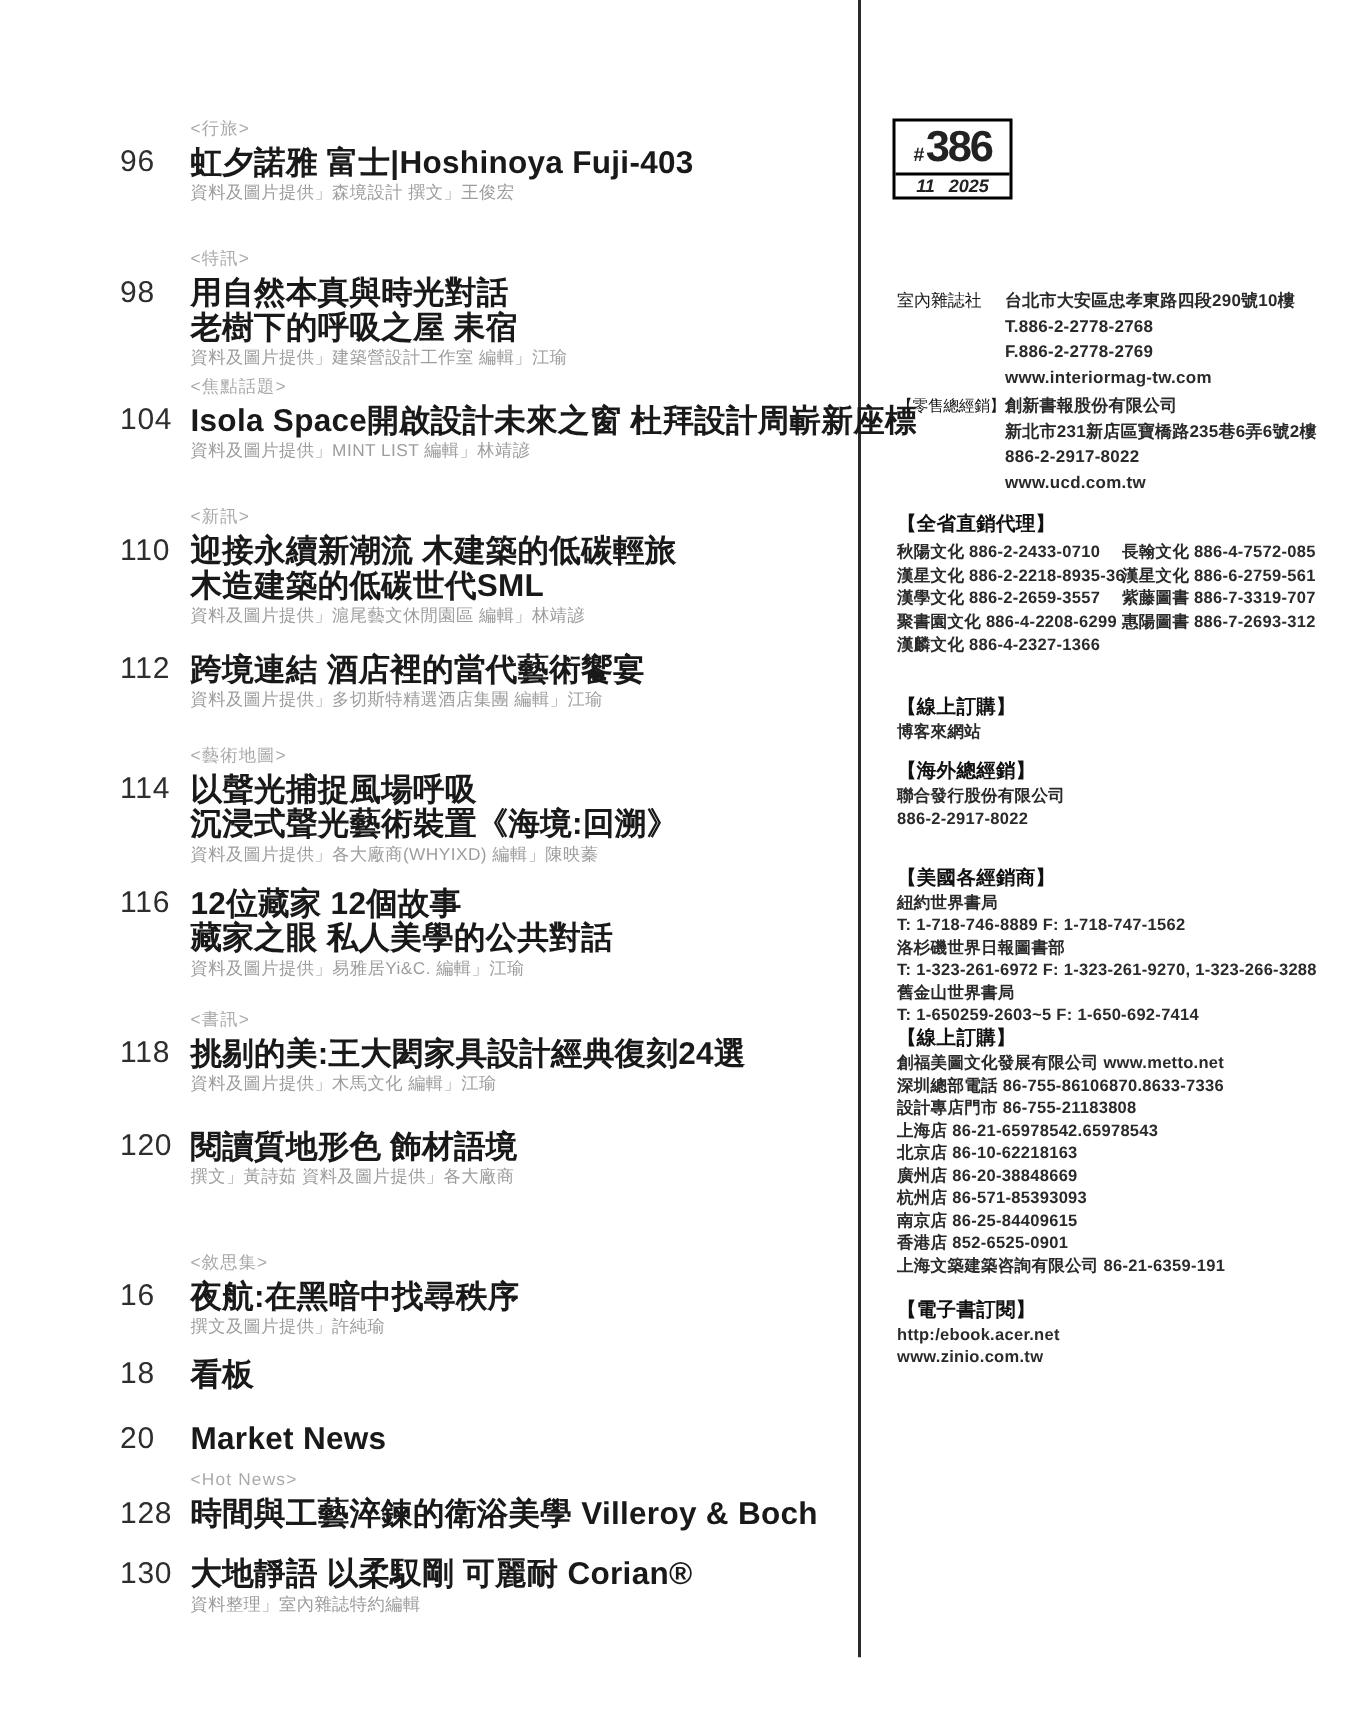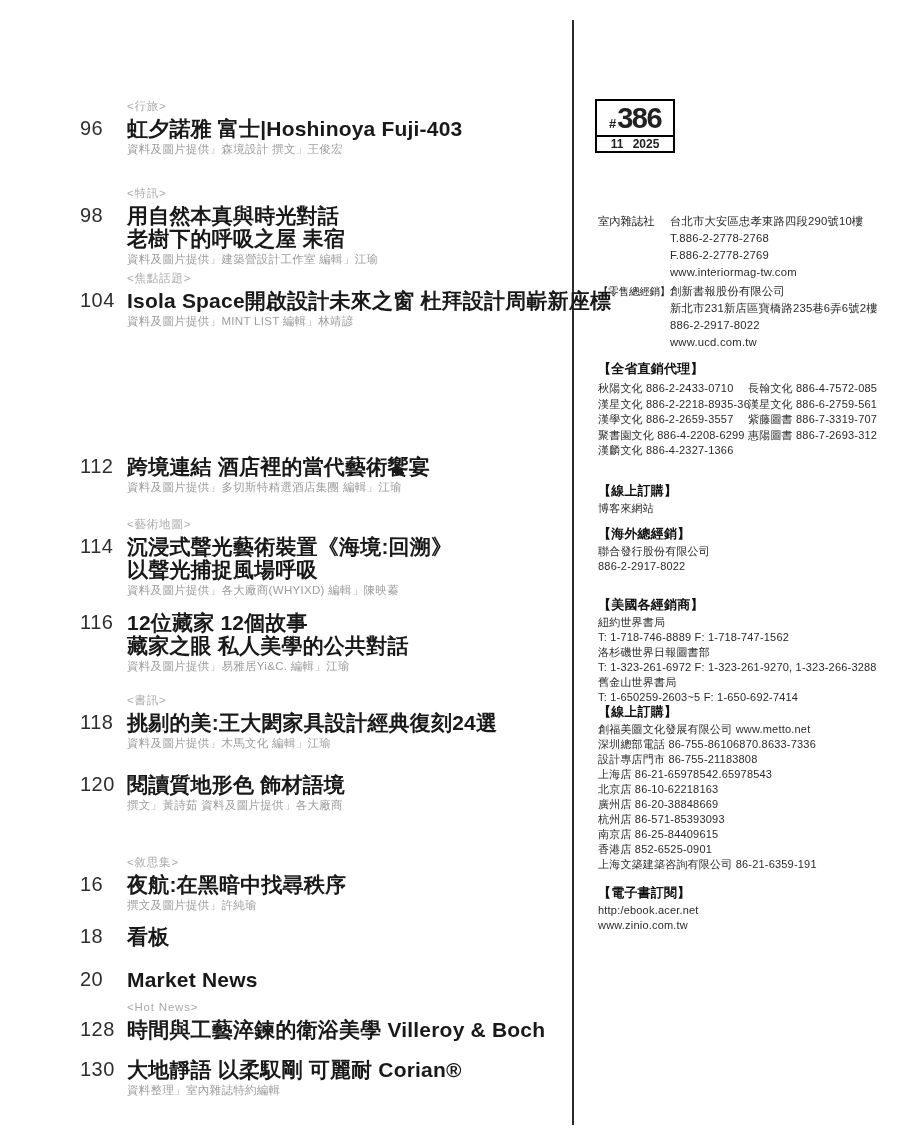--- a/index.html
+++ b/index.html
@@ -1,51 +1,51 @@
 <!DOCTYPE html>
 <html><head>
 <meta charset="utf-8">
 <style>
   html,body{margin:0;padding:0;background:#fff;}
   .page{position:relative;width:906px;height:1105px;background:#ffffff;
-        font-family:"Liberation Sans","DejaVu Sans",sans-serif;overflow:hidden;color:#1d1d1d;margin-top:20px;}
+        font-family:"Liberation Sans","DejaVu Sans",sans-serif;overflow:hidden;color:#1d1d1d;}
   .divider{position:absolute;left:572px;top:0;width:2px;height:1142px;background:#2b2b2b;}
 
   
   .toc{position:absolute;left:0;top:0;width:572px;height:100%;}
   .entry{position:absolute;left:0;width:545px;white-space:nowrap;}
   .cat{margin-left:127px;font-size:11.5px;line-height:14px;color:#a9a9a9;letter-spacing:0.8px;margin-bottom:4px;}
   .erow{position:relative;}
   .num{position:absolute;left:80px;top:0;font-size:20px;line-height:23px;font-weight:400;color:#2e2e2e;letter-spacing:0.5px;}
   .title{margin-left:127px;font-size:21px;line-height:23px;font-weight:700;color:#191919;letter-spacing:0.2px;}
   .credit{margin-left:127px;margin-top:2px;font-size:11.5px;line-height:14px;color:#9d9d9d;letter-spacing:0.3px;}
 
   
   .pub{position:absolute;left:595px;top:0;width:311px;height:100%;color:#222;}
   .blk{position:absolute;left:3px;width:305px;white-space:nowrap;}
   .bhead{font-size:13px;line-height:16px;font-weight:700;color:#111;margin-bottom:2px;letter-spacing:0.2px;}
-  .bline{font-size:11px;line-height:15px;color:#2a2a2a;letter-spacing:0.2px;}
+  .bline{font-size:11px;line-height:15px;color:#2a2a2a;letter-spacing:0.2px;font-weight:bold;}
   .mast .bline,.retail .bline{font-size:11.3px;line-height:17px;}
   .mrow{position:relative;}
   .mlabel{position:absolute;left:0;top:0;font-size:11.3px;line-height:17px;font-weight:400;color:#181818;}
   .retail .mlabel{font-size:10.6px;letter-spacing:-0.3px;}
   .mlines{margin-left:72px;}
   .cols{display:flex;}
   .colL{width:150px;}
   .direct .bhead{margin-bottom:4px;}
   .direct .bline{line-height:15.5px;}
 
   
   .issue-box{position:absolute;left:0;top:79px;width:80px;height:54px;border:2.5px solid #000;
              box-sizing:border-box;background:#fff;}
   .issue-top{height:32px;display:flex;justify-content:center;align-items:baseline;padding-top:2px;}
   .hash{font-size:13px;font-weight:700;margin-right:1px;}
   .inum{font-size:29px;font-weight:700;letter-spacing:-1.5px;line-height:30px;}
   .idate{border-top:2px solid #000;height:15px;text-align:center;font-size:12px;font-weight:700;
-         line-height:15px;word-spacing:6px;}
+         line-height:15px;word-spacing:6px;font-style:italic;}
 </style>
 </head>
 <body>
 
 <div class="page">
   <div class="divider"></div>
 
   <main class="toc">
 
     <section class="entry" style="top:79px">
@@ -75,38 +75,49 @@
       <div class="cat">&lt;焦點話題&gt;</div>
       <div class="erow">
         <div class="num">104</div>
         <div class="title">
           <div>Isola Space開啟設計未來之窗 杜拜設計周嶄新座標</div>
         </div>
         <div class="credit">資料及圖片提供」MINT LIST 編輯」林靖諺</div>
       </div>
     </section>
 
+    <section class="entry" style="top:338px">
+      <div class="cat">&lt;新訊&gt;</div>
+      <div class="erow">
+        <div class="num">110</div>
+        <div class="title">
+          <div>迎接永續新潮流 木建築的低碳輕旅</div>
+          <div>木造建築的低碳世代SML</div>
+        </div>
+        <div class="credit">資料及圖片提供」滬尾藝文休閒園區 編輯」林靖諺</div>
+      </div>
+    </section>
 
     <section class="entry" style="top:435px">
       <div class="erow">
         <div class="num">112</div>
         <div class="title">
           <div>跨境連結 酒店裡的當代藝術饗宴</div>
         </div>
         <div class="credit">資料及圖片提供」多切斯特精選酒店集團 編輯」江瑜</div>
       </div>
     </section>
 
     <section class="entry" style="top:497px">
       <div class="cat">&lt;藝術地圖&gt;</div>
       <div class="erow">
         <div class="num">114</div>
         <div class="title">
+          <div>以聲光捕捉風場呼吸</div>
           <div>沉浸式聲光藝術裝置《海境:回溯》</div>
-          <div>以聲光捕捉風場呼吸</div>
         </div>
         <div class="credit">資料及圖片提供」各大廠商(WHYIXD) 編輯」陳映蓁</div>
       </div>
     </section>
 
     <section class="entry" style="top:591px">
       <div class="erow">
         <div class="num">116</div>
         <div class="title">
           <div>12位藏家 12個故事</div>

